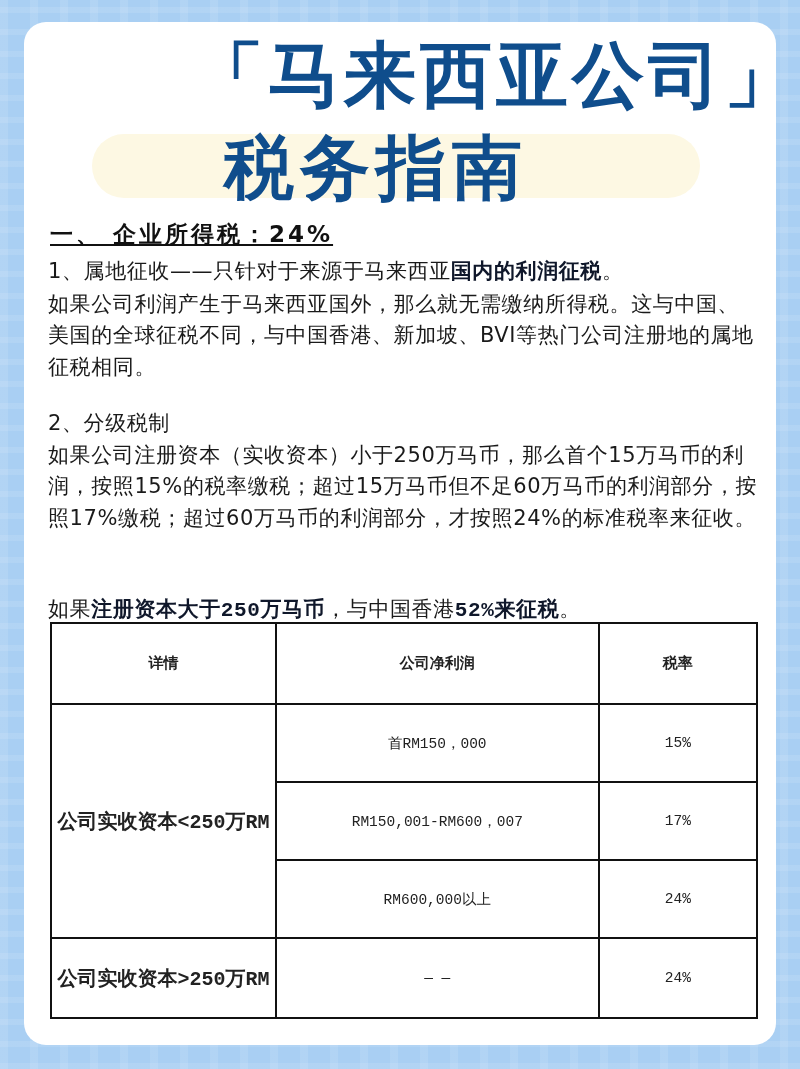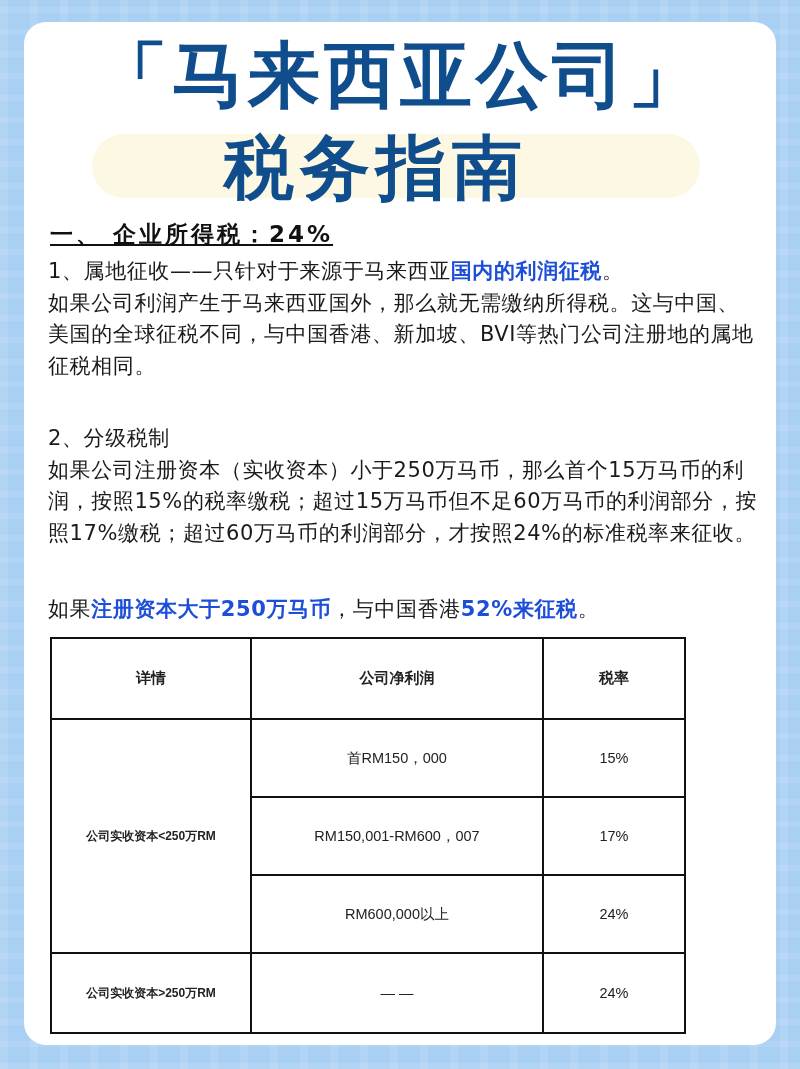--- a/index.html
+++ b/index.html
@@ -15,21 +15,21 @@
     .card {
       position: absolute;
       left: 24px; top: 22px;
       width: 752px; height: 1023px;
       background: #ffffff;
       border-radius: 22px;
     }
     .title-1 {
       position: absolute;
       left: 0; top: 30px; width: 800px;
-      text-align: center;
+      text-align: right;
       font-family: "DejaVu Sans", sans-serif;
       font-weight: bold;
       font-size: 72px;
       line-height: 90px;
       color: #0f4d8c;
       letter-spacing: 4px;
     }
     .title-highlight {
       position: absolute;
       left: 92px; top: 134px;
@@ -60,42 +60,42 @@
     }
     .para {
       position: absolute;
       left: 48px;
       width: 710px;
       font-size: 21px;
       line-height: 31.5px;
       color: #1a1a1a;
       letter-spacing: 0.6px;
     }
-    .red { color: #1d4ed8; font-weight: bold; }
+    .red { color: #0f172a; font-weight: bold; font-family: Liberation Mono, monospace; }
     .p1 { top: 256px; }
-    .p2 { top: 423px; }
+    .p2 { top: 408px; }
     .p3 { top: 594px; }
 
     table.tax {
       position: absolute;
-      left: 50px; top: 637px;
-      width: 636px;
+      left: 50px; top: 622px;
+      width: 708px;
       border-collapse: collapse;
-      font-family: Liberation Sans, sans-serif;
+      font-family: Liberation Mono, monospace;
       color: #222;
       font-size: 14.5px;
     }
     table.tax td, table.tax th {
       border: 2px solid #111;
       text-align: center;
       vertical-align: middle;
     }
     table.tax th { font-weight: bold; height: 81px; font-size: 15px; }
     table.tax td { height: 78px; }
-    table.tax td.bold { font-weight: bold; font-size: 12px; border-radius: 11px; }
+    table.tax td.bold { font-weight: bold; font-size: 20px; border-radius: 11px; }
     .c1 { width: 223px; }
     .c2 { width: 320px; margin-left: 8px; }
     .c3 { width: 157px; margin-left: 36px; }
   </style>
 </head>
 <body>
 
 <div class="card"></div>
 
 <div class="title-1">「马来西亚公司」</div>

